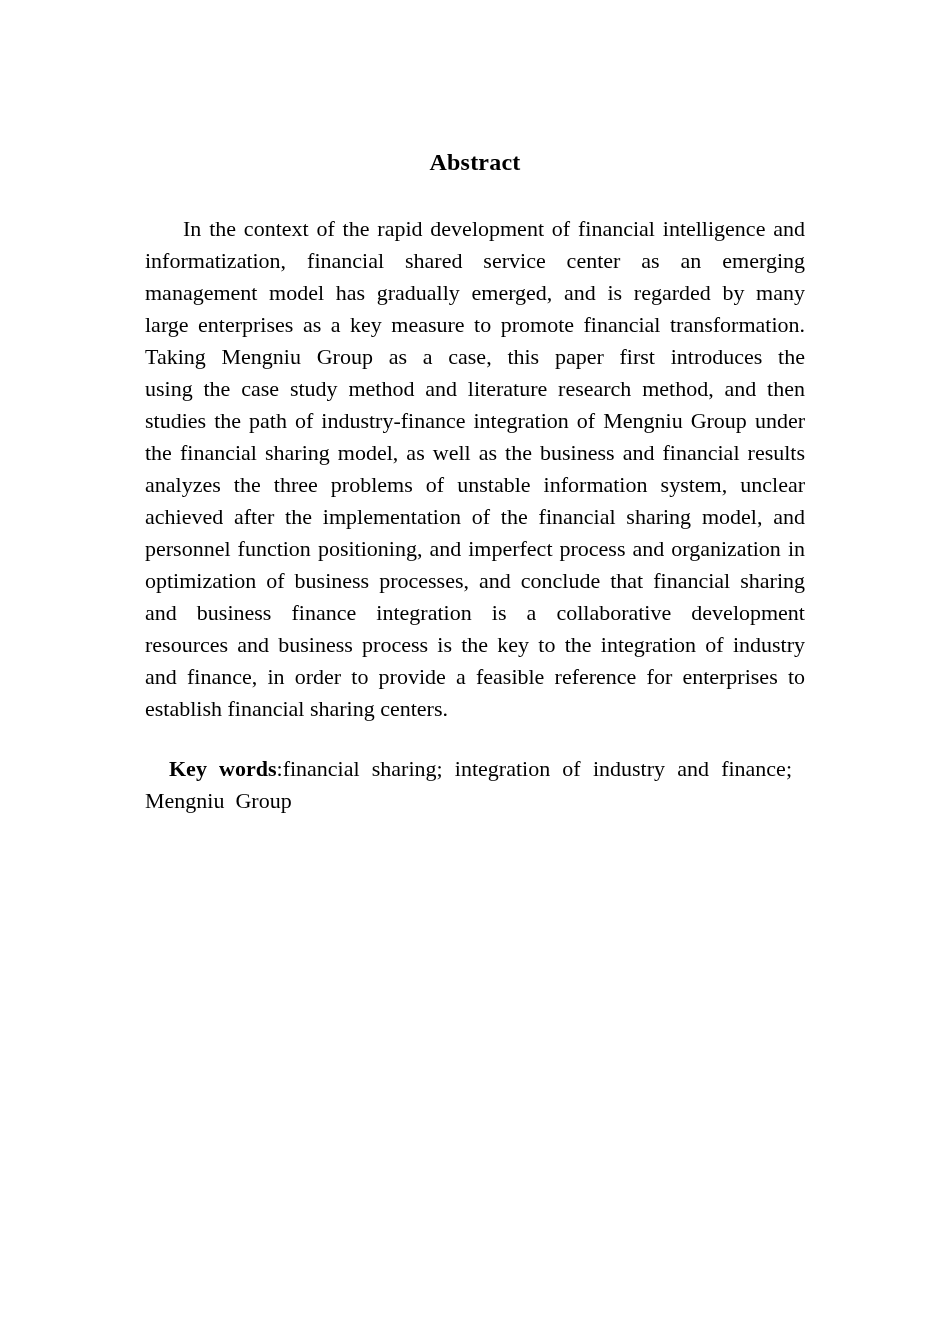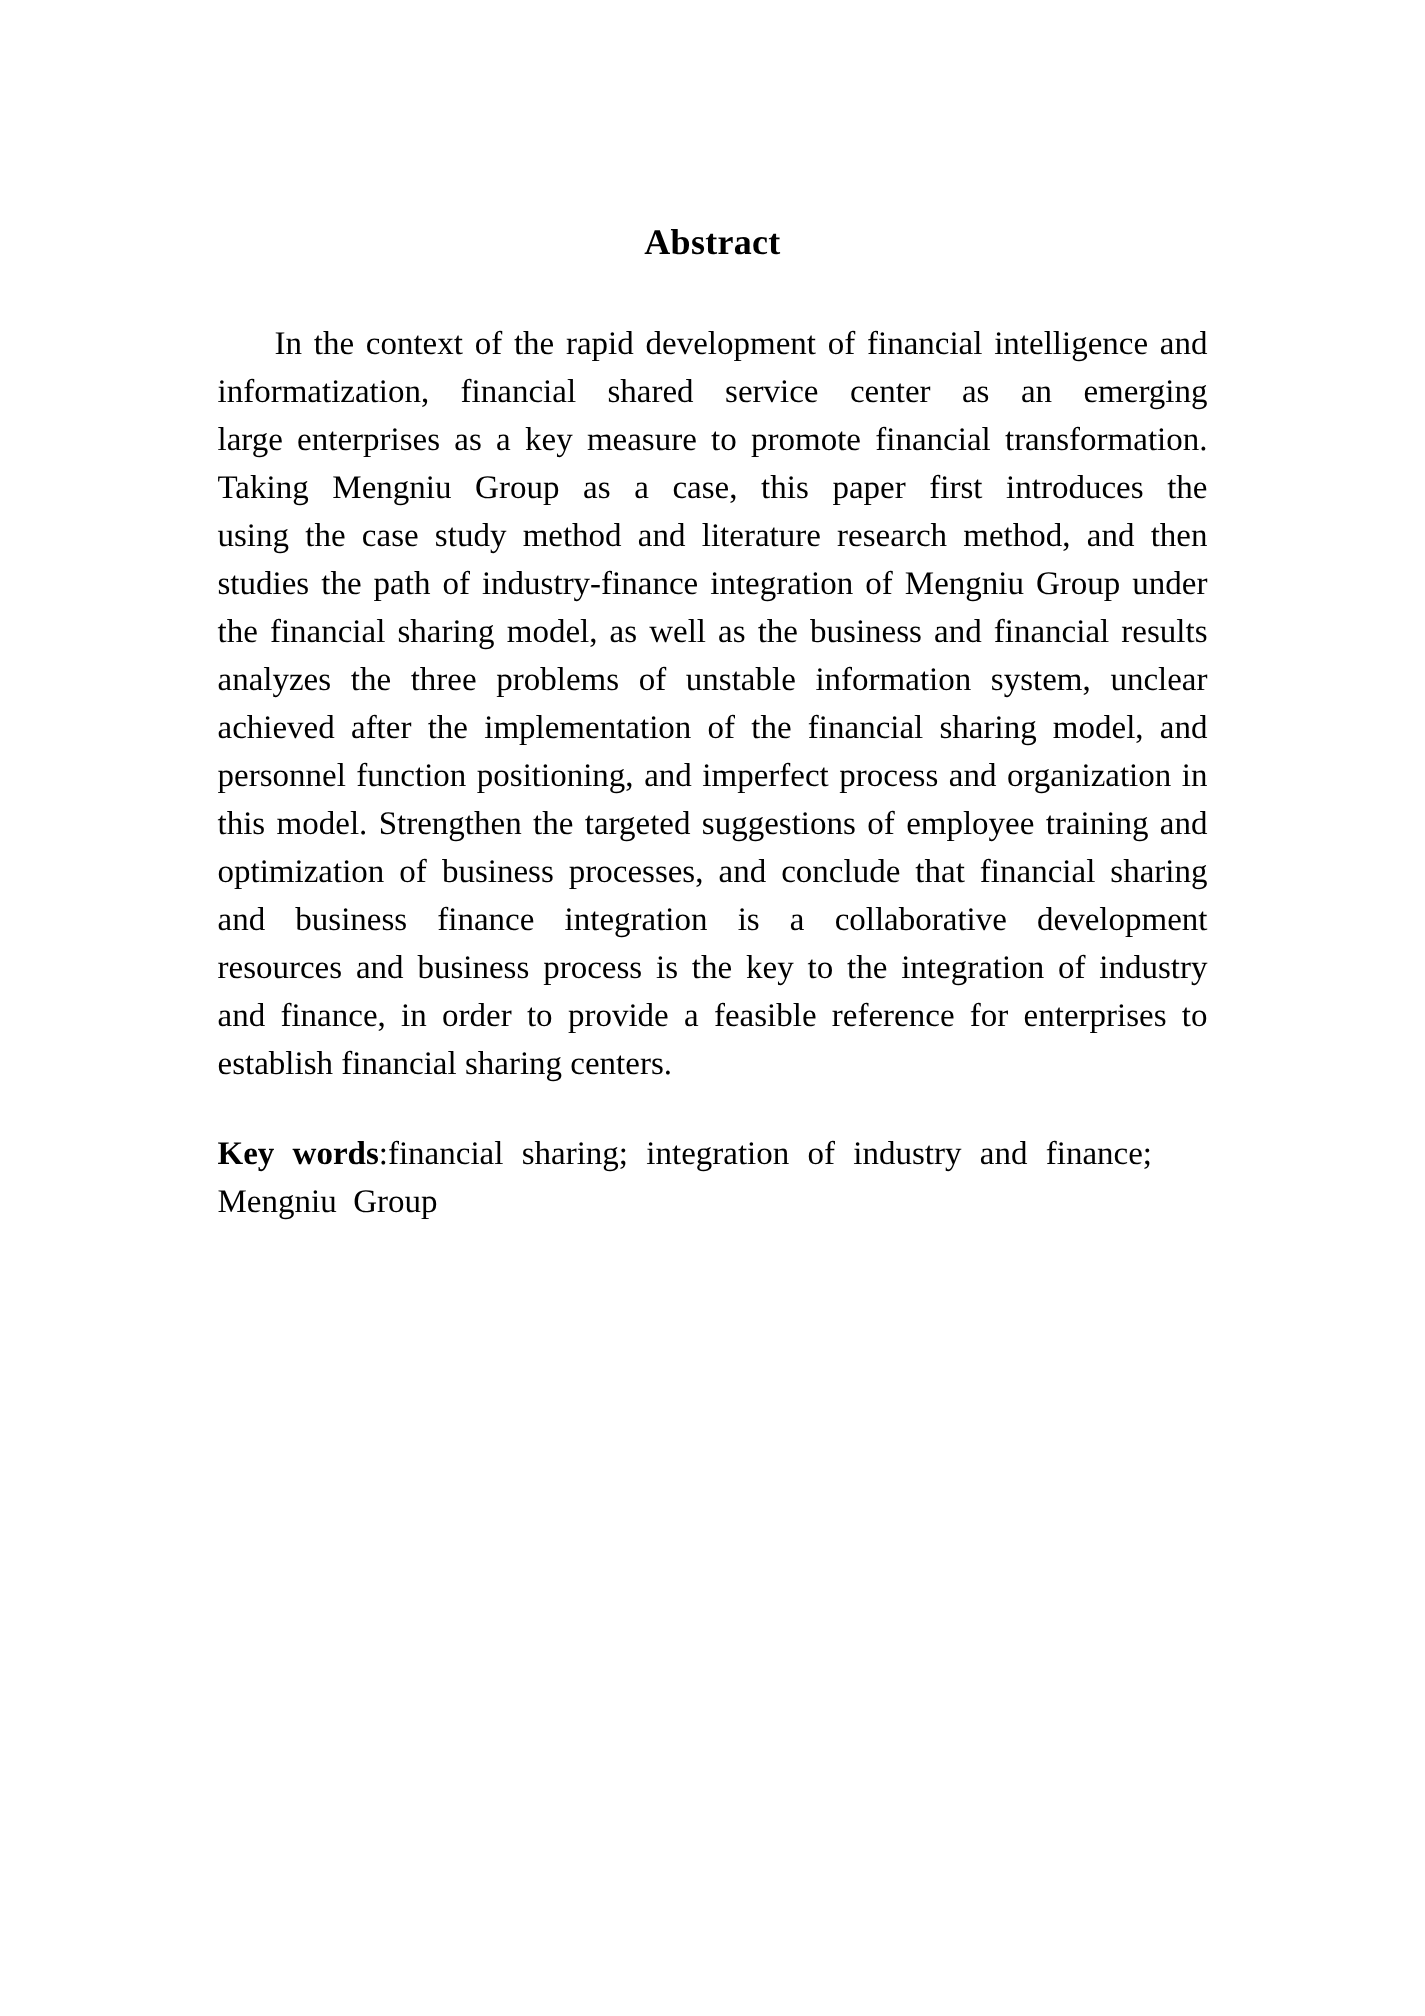--- a/index.html
+++ b/index.html
@@ -47,47 +47,48 @@
   }
   .keywords {
     margin-top: 28px;
     font-size: 22px;
     line-height: 32px;
   }
   .kw-line1 {
     width: 623px;              
     text-align: justify;
     text-align-last: justify;
+    margin-left: 24px;
   }
   .kw-label {
     font-weight: 700;
   }
   .kw-line2 {
     white-space: pre-wrap;      
   }
 </style>
 </head>
 <body>
 
 <div class="page">
 
   <h1 class="title">Abstract</h1>
 
   <div class="abstract">
       <div class="line first">In the context of the rapid development of financial intelligence and</div>
       <div class="line">informatization, financial shared service center as an emerging</div>
+      <div class="line">management model has gradually emerged, and is regarded by many</div>
       <div class="line">large enterprises as a key measure to promote financial transformation.</div>
       <div class="line">Taking Mengniu Group as a case, this paper first introduces the</div>
       <div class="line">using the case study method and literature research method, and then</div>
       <div class="line">studies the path of industry-finance integration of Mengniu Group under</div>
       <div class="line">the financial sharing model, as well as the business and financial results</div>
       <div class="line">analyzes the three problems of unstable information system, unclear</div>
       <div class="line">achieved after the implementation of the financial sharing model, and</div>
       <div class="line">personnel function positioning, and imperfect process and organization in</div>
-      <div class="line">this model. Strengthen the targeted suggestions of employee training and</div>
       <div class="line">optimization of business processes, and conclude that financial sharing</div>
       <div class="line">and business finance integration is a collaborative development</div>
       <div class="line">resources and business process is the key to the integration of industry</div>
       <div class="line">and finance, in order to provide a feasible reference for enterprises to</div>
       <div class="line last">establish financial sharing centers.</div>
     </div>
 
   <div class="keywords">
     <div class="kw-line1"><span class="kw-label">Key words</span><span>:financial sharing; integration of industry and finance;</span></div>
     <div class="kw-line2">Mengniu  Group</div>

